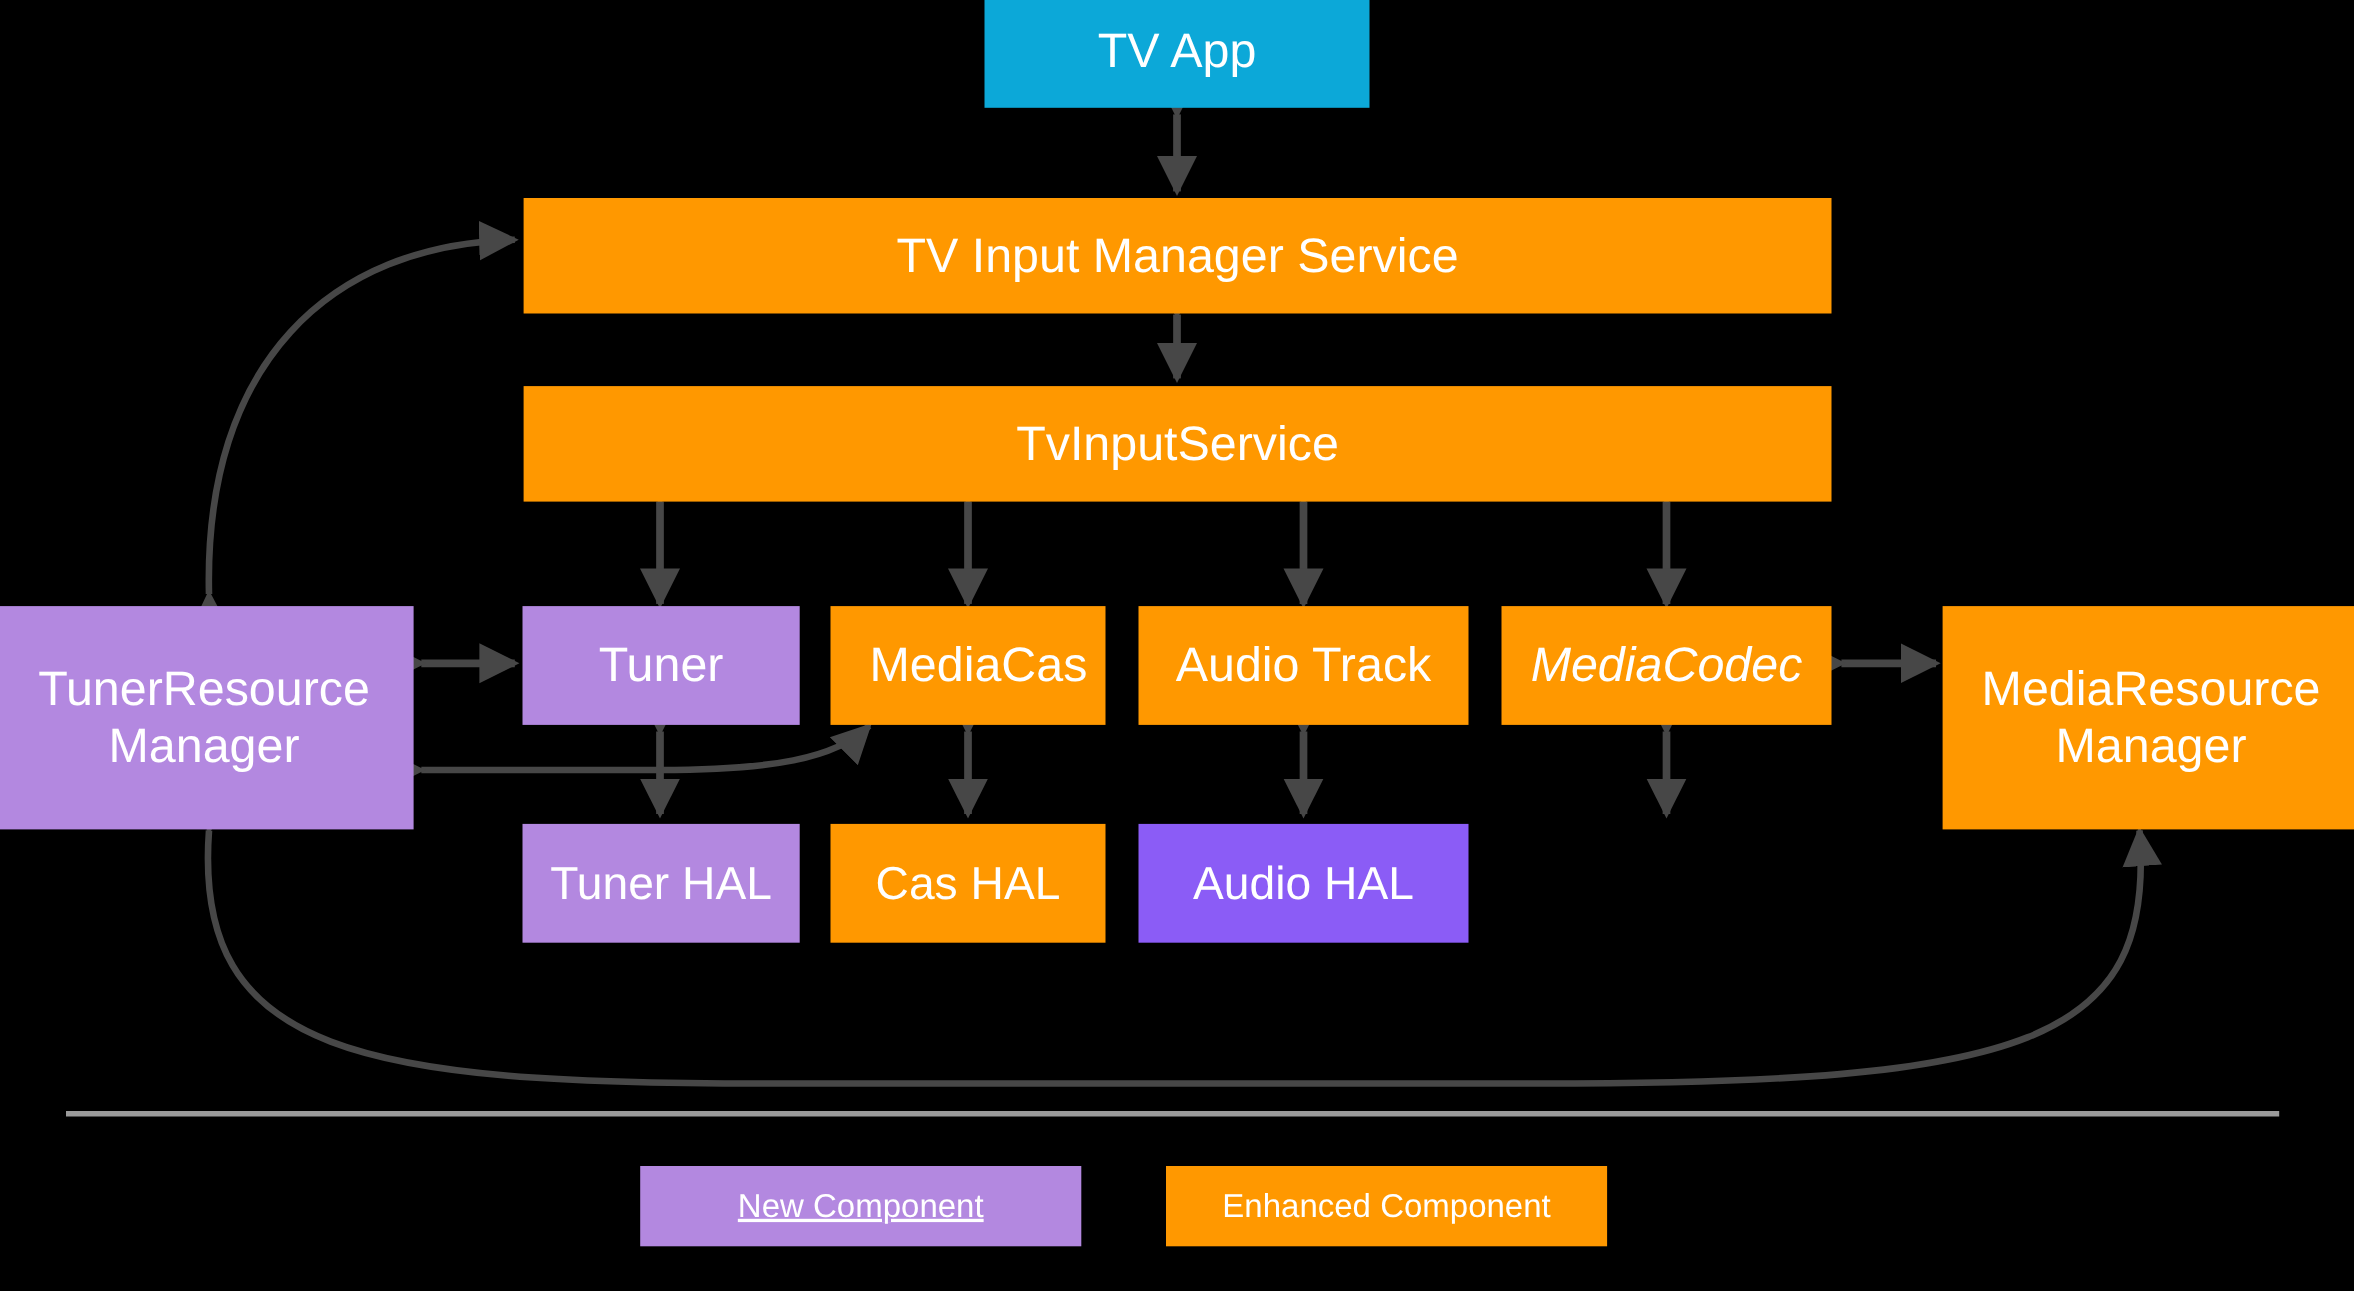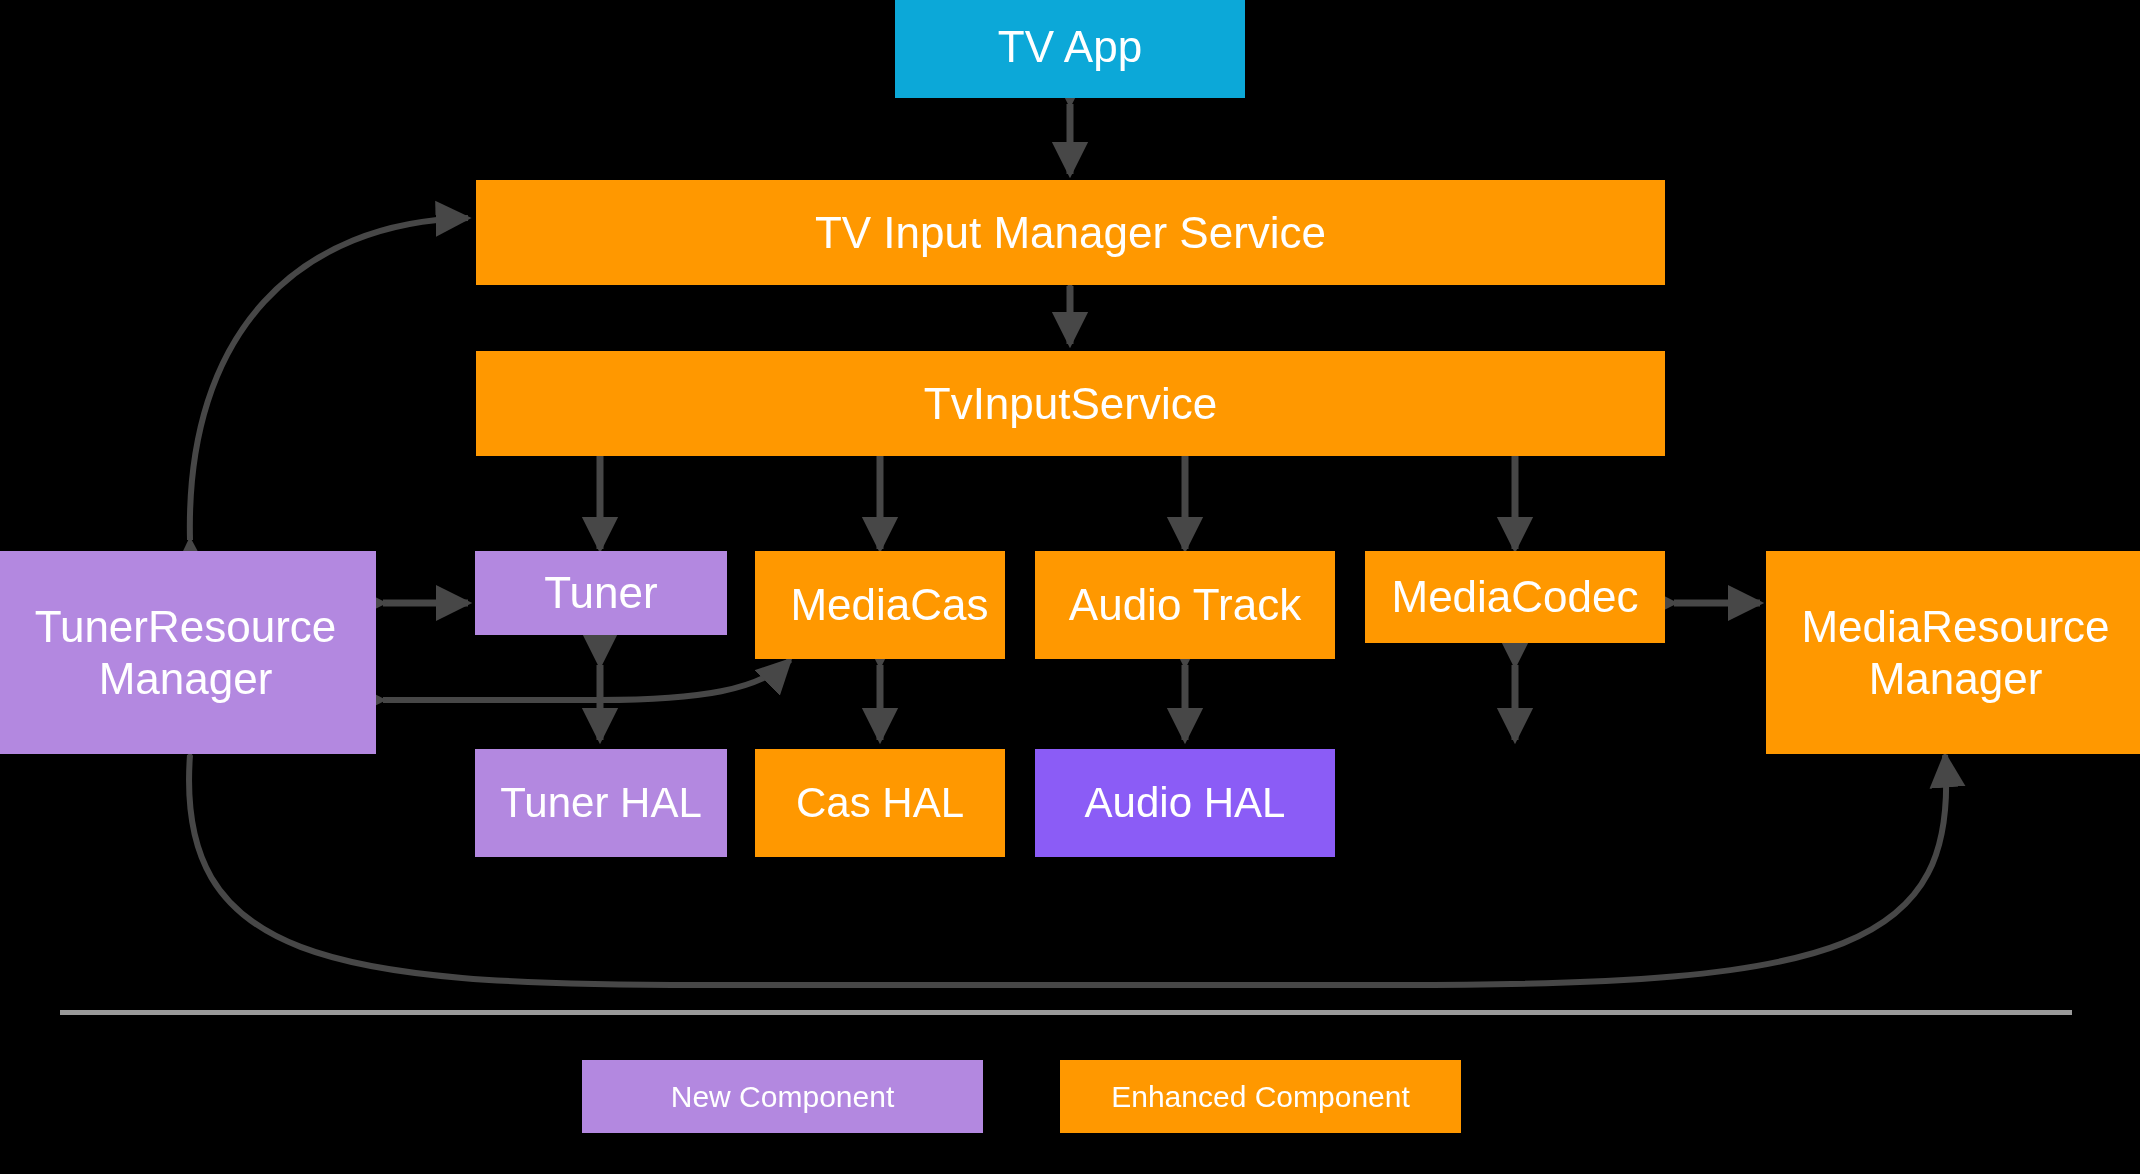--- a/index.html
+++ b/index.html
@@ -119,33 +119,33 @@
 
   <div class="node node-lg" style="left:476px; top:351px; width:1189px; height:105px; background:#ff9800;">
     <span>TvInputService</span>
   </div>
 
   <div class="node node-lg" style="left:-5px; top:551px; width:381px; height:203px; background:#b388e0; flex-direction:column;">
     <span>TunerResource</span>
     <span>Manager</span>
   </div>
 
-  <div class="node node-lg" style="left:475px; top:551px; width:252px; height:84px; background:#b388e0;">
+  <div class="node node-lg" style="left:475px; top:551px; width:252px; height:108px; background:#b388e0;">
     <span>Tuner</span>
   </div>
 
   <div class="node node-lg" style="left:755px; top:551px; width:250px; height:108px; background:#ff9800;padding-left:25px;">
     <span>MediaCas</span>
   </div>
 
   <div class="node node-lg" style="left:1035px; top:551px; width:300px; height:108px; background:#ff9800;text-align:center;">
     <span>Audio Track</span>
   </div>
 
-  <div class="node node-lg" style="left:1365px; top:551px; width:300px; height:92px; background:#ff9800;">
+  <div class="node node-lg" style="left:1365px; top:551px; width:300px; height:108px; background:#ff9800;font-style:italic;">
     <span>MediaCodec</span>
   </div>
 
   <div class="node node-lg" style="left:1766px; top:551px; width:379px; height:203px; background:#ff9800; flex-direction:column;">
     <span>MediaResource</span>
     <span>Manager</span>
   </div>
 
   <div class="node node-md" style="left:475px; top:749px; width:252px; height:108px; background:#b388e0;">
     <span>Tuner HAL</span>
@@ -155,21 +155,21 @@
     <span>Cas HAL</span>
   </div>
 
   <div class="node node-md" style="left:1035px; top:749px; width:300px; height:108px; background:#8b5cf6;">
     <span>Audio HAL</span>
   </div>
 
 
   <div class="divider" style="left:60px; top:1010px; width:2012px; height:5px;"></div>
 
-  <div class="legend-box" style="left:582px; top:1060px; width:401px; height:73px; background:#b388e0;">
+  <div class="legend-box" style="left:582px; top:1060px; width:401px; height:73px; background:#b388e0;text-decoration:underline;">
     <span>New Component</span>
   </div>
 
   <div class="legend-box" style="left:1060px; top:1060px; width:401px; height:73px; background:#ff9800;">
     <span>Enhanced Component</span>
   </div>
 
 </div>
 
 </body></html>

